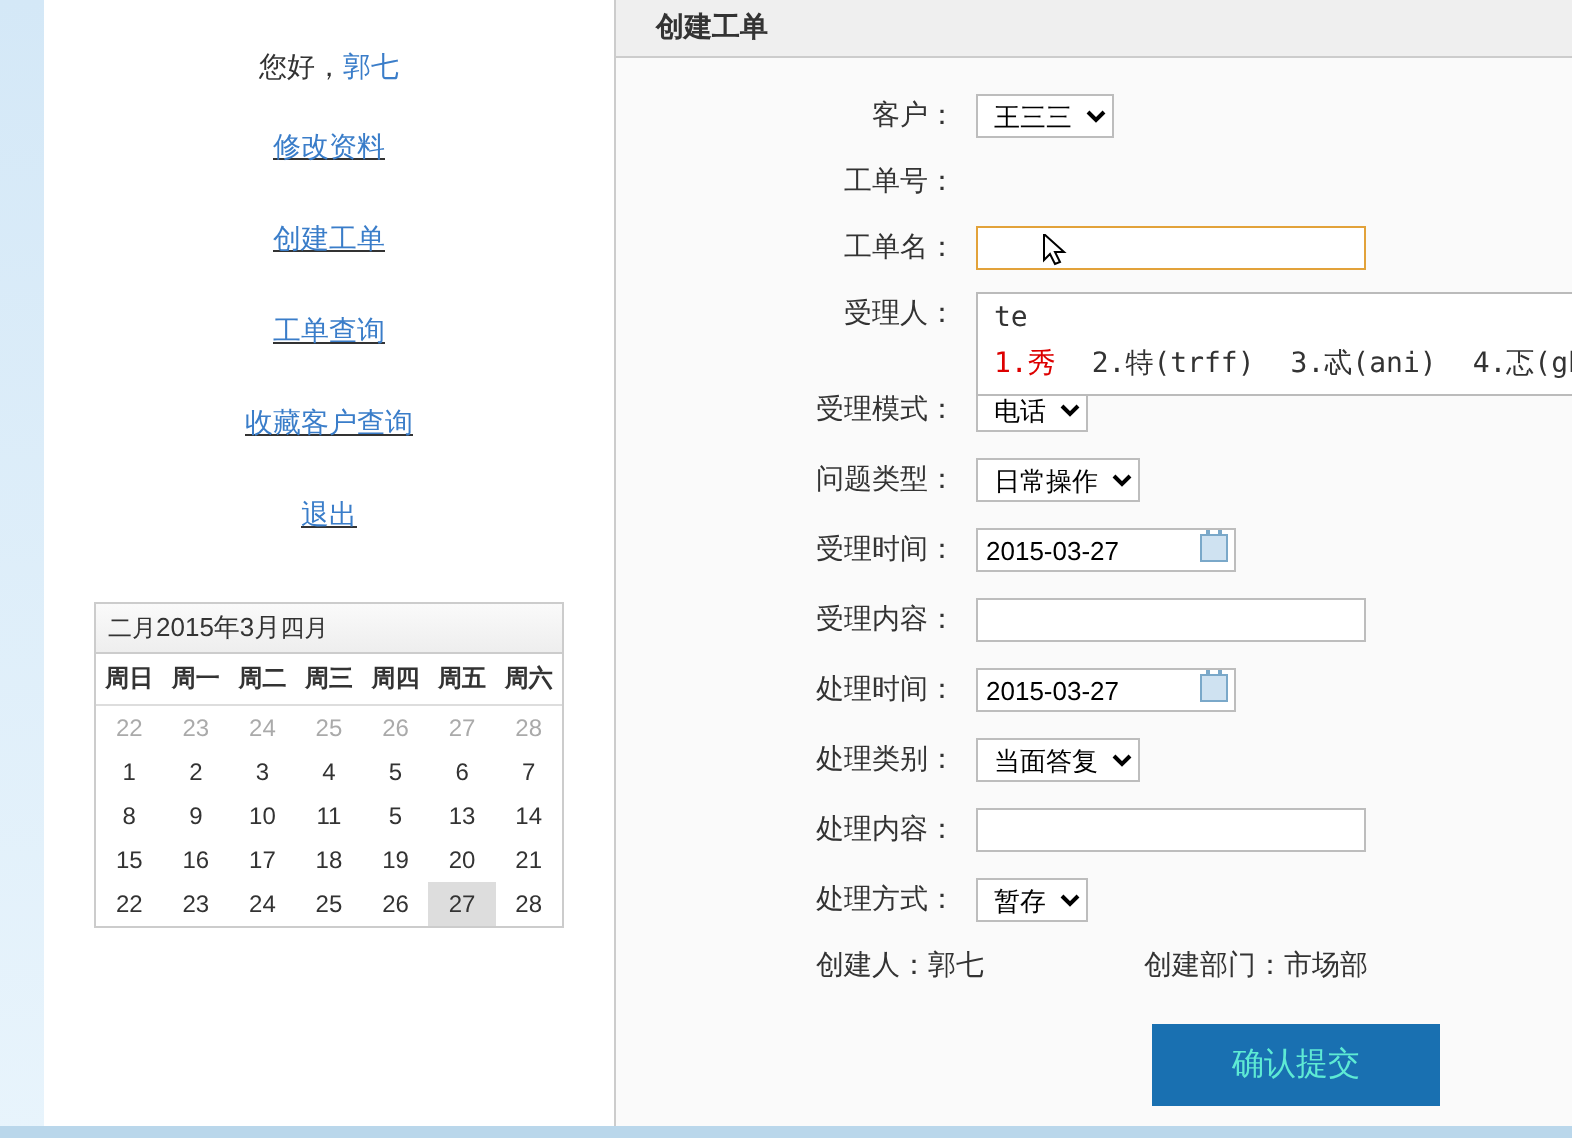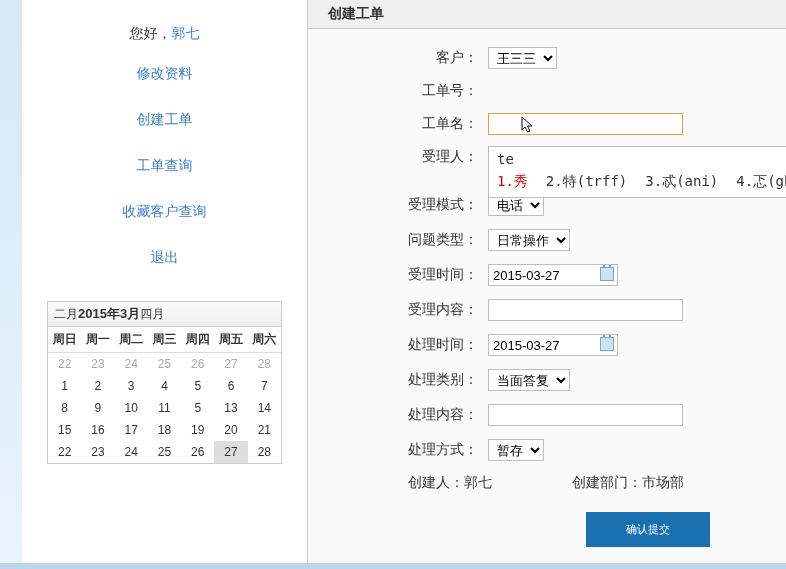--- a/index.html
+++ b/index.html
@@ -3,29 +3,29 @@
   <meta charset="utf-8">
   <style>
     * { box-sizing: border-box; margin: 0; padding: 0; }
     body { font-family: "Microsoft YaHei", SimSun, sans-serif; font-size: 13px; background: #e8f4fc; color: #333; }
     .container { display: flex; width: 786px; height: 569px; background: #fff; }
     
     
     .sidebar { width: 285px; padding: 25px 10px 10px 10px; background: #fff; }
     .greeting { text-align: center; color: #333; margin-bottom: 8px; font-size: 14px; }
     .greeting .user { color: #3a7dc9; }
-    .menu { list-style: none; margin-bottom: 20px; }
+    .menu { list-style: none; margin-bottom: 20px; text-decoration: underline; }
     .menu li { text-align: center; padding: 14px 0; }
     .menu a { color: #3a7dc9; text-decoration: none; font-size: 14px; cursor: pointer; }
     
     
     .calendar { margin-top: 10px; border: 1px solid #ccc; width: 235px; margin-left: auto; margin-right: auto; }
     .calhead { display: flex; justify-content: flex-start; align-items: center; padding: 3px 6px; background: linear-gradient(#fafafa,#eee); border-bottom: 1px solid #ccc; font-size: 13px; }
     .calhead .navmonth { color: #333; font-size: 12px; }
-    .calhead .title { font-weight: bold; }
+    .calhead .title { font-weight: normal; }
     .calgrid { width: 100%; border-collapse: collapse; font-size: 12px; }
     .calgrid th, .calgrid td { width: 14.28%; text-align: center; padding: 4px 0; }
     .calgrid th { border-bottom: 1px solid #ddd; font-weight: bold; font-family: Liberation Mono, monospace; }
     .calgrid td.other { color: #aaa; }
     .calgrid td.today { background: #ddd; }
     
     
     .panel { flex: 1; border-left: 1px solid #ccc; background: #fafafa; padding: 0; overflow: hidden; }
     .panel-title { background: #efefef; border-bottom: 1px solid #ccc; padding: 5px 20px; font-weight: bold; font-size: 14px; }
     .form { padding: 18px 0 0 0; }
@@ -44,21 +44,21 @@
     .autocomplete .typed { padding: 0 6px 4px 6px; }
     .autocomplete .suggestions { padding: 2px 6px; }
     .autocomplete .suggestions span { margin-right: 18px; white-space: nowrap; }
     .autocomplete .suggestions span.active { color: #d00; }
     
     .cursor-icon { position: absolute; left: 213px; top: 4px; width: 14px; height: 18px; pointer-events: none; }
     
     .meta-row { display: flex; padding-left: 100px; margin: 10px 0 20px 0; font-size: 14px; }
     .meta-row > div { margin-right: 80px; }
     .submit-row { text-align: center; padding-left: 180px; }
-    .submit-btn { background: #1970b1; color: #ffffff; border: none; padding: 10px 40px; font-size: 11px; cursor: pointer; }
+    .submit-btn { background: #1970b1; color: #5eead4; border: none; padding: 10px 40px; font-size: 16px; cursor: pointer; }
     
     .bottom-edge { position: fixed; left: 0; bottom: 0; width: 786px; height: 6px; background: #bad7eb; }
     .left-strip { position: fixed; left: 0; top: 0; width: 22px; height: 569px; background: linear-gradient(#d4e8f7,#e8f4fc); }
   </style>
 </head>
 <body>
 
 <div class="left-strip"></div>
 
 <div class="container" style="margin-left:22px;">

